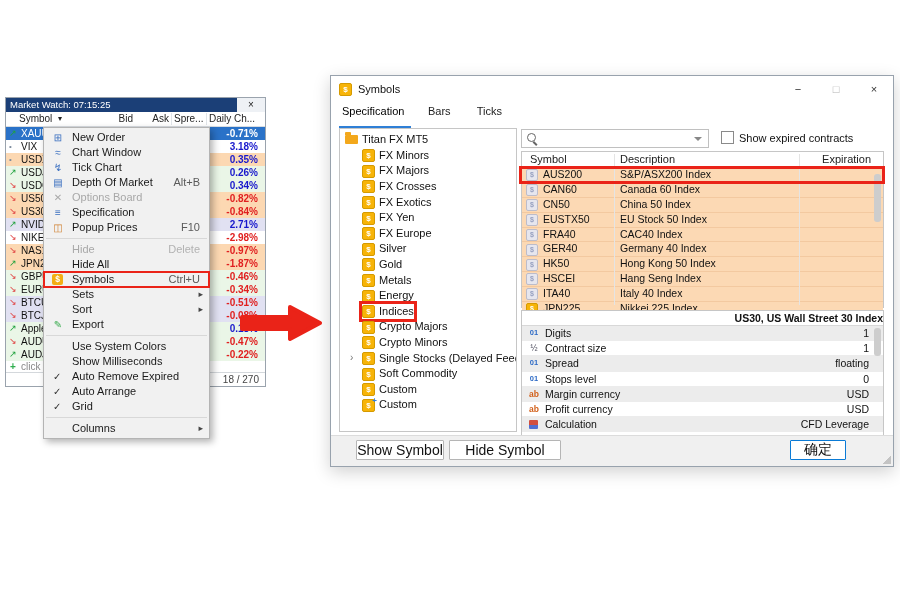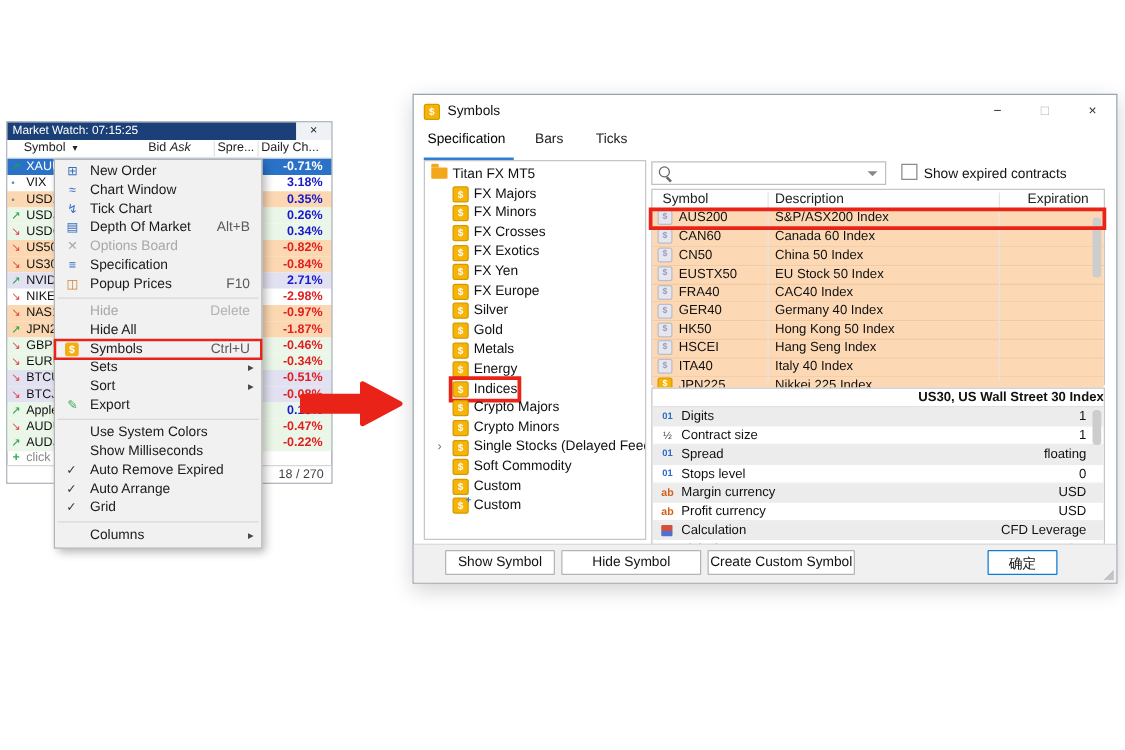--- a/index.html
+++ b/index.html
@@ -9,21 +9,21 @@
   
   .mw{position:absolute;left:5px;top:97px;width:259px;height:288px;background:#fff;
       border:1px solid #9aa3ad;font-size:10px;}
   .mw-titlebar{display:flex;height:14px;}
   .mw-title{flex:1;background:#1b3f77;color:#fff;font-size:9.5px;line-height:14px;padding-left:4px;white-space:nowrap;}
   .mw-close-cap{width:28px;background:#eef1f5;color:#222;text-align:center;line-height:14px;font-size:10px;}
   .mw-header{position:relative;height:14px;border-bottom:1px solid #d8dde2;background:#fff;}
   .mw-header span{position:absolute;top:0;line-height:14px;color:#222;}
   .mh0{left:13px;} .mh-drop{left:52px;color:#555;font-size:8px;}
   .mh1{left:85px;width:42px;text-align:right;}
-  .mh2{left:130px;width:33px;font-style:italic;}
+  .mh2{left:130px;width:33px;text-align:right;}
   .mh3{left:168px;}
   .mh4{left:203px;}
   .mw-header .vsep{position:absolute;top:1px;bottom:1px;width:1px;background:#e0e4e8;}
   .mw-rows{position:relative;}
   .mw-row{position:relative;height:13px;line-height:13px;}
   .tone-selected{background:#2a72c8;color:#fff;}
   .tone-white{background:#ffffff;}
   .tone-orange{background:#fcd8b2;}
   .tone-green{background:#eaf6e7;}
   .tone-lavender{background:#e1e1f2;}
@@ -121,21 +121,21 @@
   .spec-ic{position:absolute;left:5px;top:0;width:14px;text-align:center;}
   .spec-ic.ic-digits{color:#2e6bc6;font-size:7.5px;font-weight:bold;}
   .spec-ic.ic-fraction{color:#445;font-size:8.5px;}
   .spec-ic.ic-text{color:#d2601a;font-size:8.5px;font-weight:bold;}
   .spec-ic.ic-calc{top:3px;width:9px;height:9px;left:7px;background:linear-gradient(180deg,#d24f3f 55%,#4f6fd2 45%);border-radius:1px;}
   .spec-label{position:absolute;left:23px;}
   .spec-value{position:absolute;right:14px;}
 
   .dlg-footer{position:absolute;left:0;right:0;bottom:0;height:30px;background:#f0f0f0;border-top:1px solid #dcdcdc;}
   .dlg-btn{position:absolute;top:4px;height:20px;background:#fff;border:1px solid #b5b5b5;border-radius:1px;
-           font-family:"Liberation Sans",sans-serif;font-size:11px;color:#111;padding:0;}
+           font-family:"Liberation Sans",sans-serif;font-size:14px;color:#111;padding:0;}
   .dlg-btn:nth-of-type(1){left:25px;width:88px;}
   .dlg-btn:nth-of-type(2){left:118px;width:112px;}
   .dlg-btn:nth-of-type(3){left:235px;width:118px;}
   .dlg-btn.primary{left:459px;width:56px;border:1px solid #0b7bd6;}
   .grip{position:absolute;right:2px;bottom:2px;width:8px;height:8px;
         background:linear-gradient(135deg,transparent 50%,#b0b0b0 50%);opacity:.7;}
 </style>
 </head>
 <body>
 
@@ -313,22 +313,22 @@
       </div>
     </div>
     <div class="dlg-tabs" id="dlg-tabs">
         <div class="tab active">Specification</div>
         <div class="tab">Bars</div>
         <div class="tab">Ticks</div>
       </div>
     <div class="dlg-body">
       <div class="tree-box" id="tree">
           <div class="tree-item root"><span class="tree-wrap"><span class="folder"></span><span class="tree-label">Titan FX MT5</span></span></div>
+          <div class="tree-item"><span class="tree-wrap"><span class="coin">$</span><span class="tree-label">FX Minors</span></span></div>
           <div class="tree-item"><span class="tree-wrap"><span class="coin">$</span><span class="tree-label">FX Majors</span></span></div>
-          <div class="tree-item"><span class="tree-wrap"><span class="coin">$</span><span class="tree-label">FX Minors</span></span></div>
           <div class="tree-item"><span class="tree-wrap"><span class="coin">$</span><span class="tree-label">FX Crosses</span></span></div>
           <div class="tree-item"><span class="tree-wrap"><span class="coin">$</span><span class="tree-label">FX Exotics</span></span></div>
           <div class="tree-item"><span class="tree-wrap"><span class="coin">$</span><span class="tree-label">FX Yen</span></span></div>
           <div class="tree-item"><span class="tree-wrap"><span class="coin">$</span><span class="tree-label">FX Europe</span></span></div>
           <div class="tree-item"><span class="tree-wrap"><span class="coin">$</span><span class="tree-label">Silver</span></span></div>
           <div class="tree-item"><span class="tree-wrap"><span class="coin">$</span><span class="tree-label">Gold</span></span></div>
           <div class="tree-item"><span class="tree-wrap"><span class="coin">$</span><span class="tree-label">Metals</span></span></div>
           <div class="tree-item"><span class="tree-wrap"><span class="coin">$</span><span class="tree-label">Energy</span></span></div>
           <div class="tree-item"><span class="tree-wrap boxed"><span class="coin">$</span><span class="tree-label">Indices</span></span></div>
           <div class="tree-item"><span class="tree-wrap"><span class="coin">$</span><span class="tree-label">Crypto Majors</span></span></div>
@@ -444,18 +444,17 @@
               </div>
             </div>
           <span class="vscroll" style="top:17px;height:28px;"></span>
         </div>
       </div>
     </div>
     <div class="dlg-footer" id="dlg-footer">
       <span class="grip"></span>
     <button class="dlg-btn">Show Symbol</button>
         <button class="dlg-btn">Hide Symbol</button>
-        <button class="dlg-btn">Create Custom Symbol</button>
         <button class="dlg-btn primary">确定</button>
       </div>
   </section>
 
 </div>
 
 </body></html>

